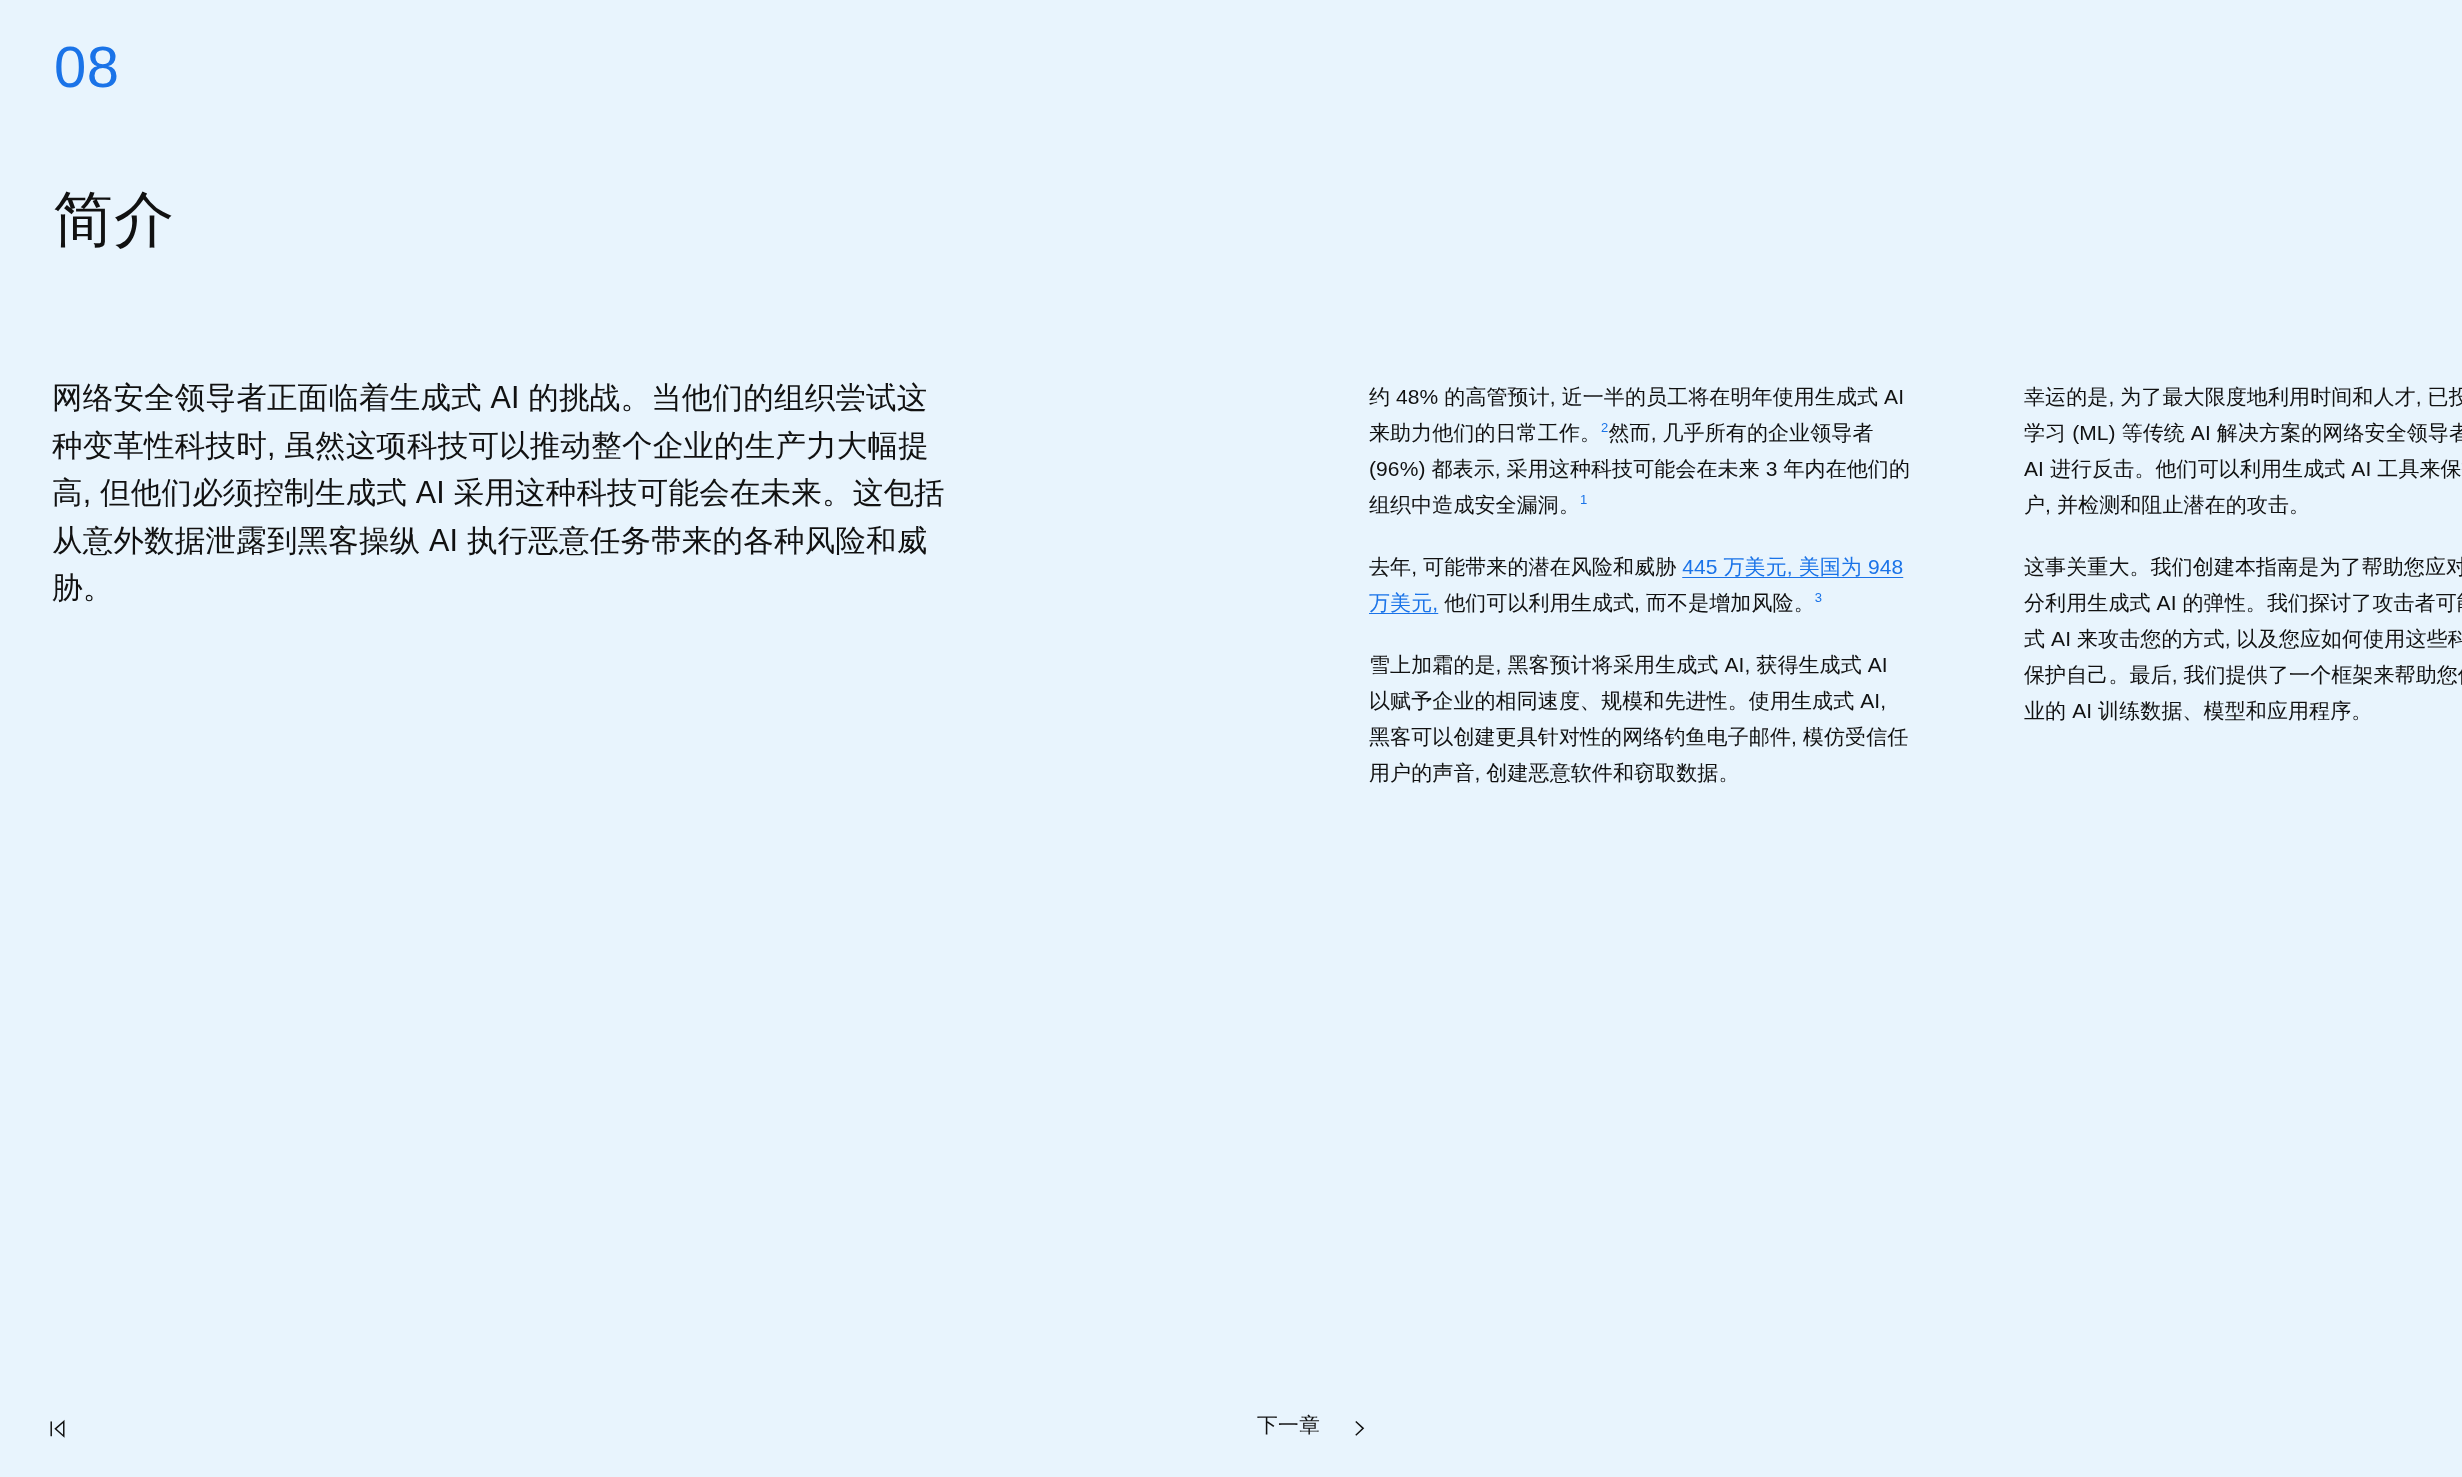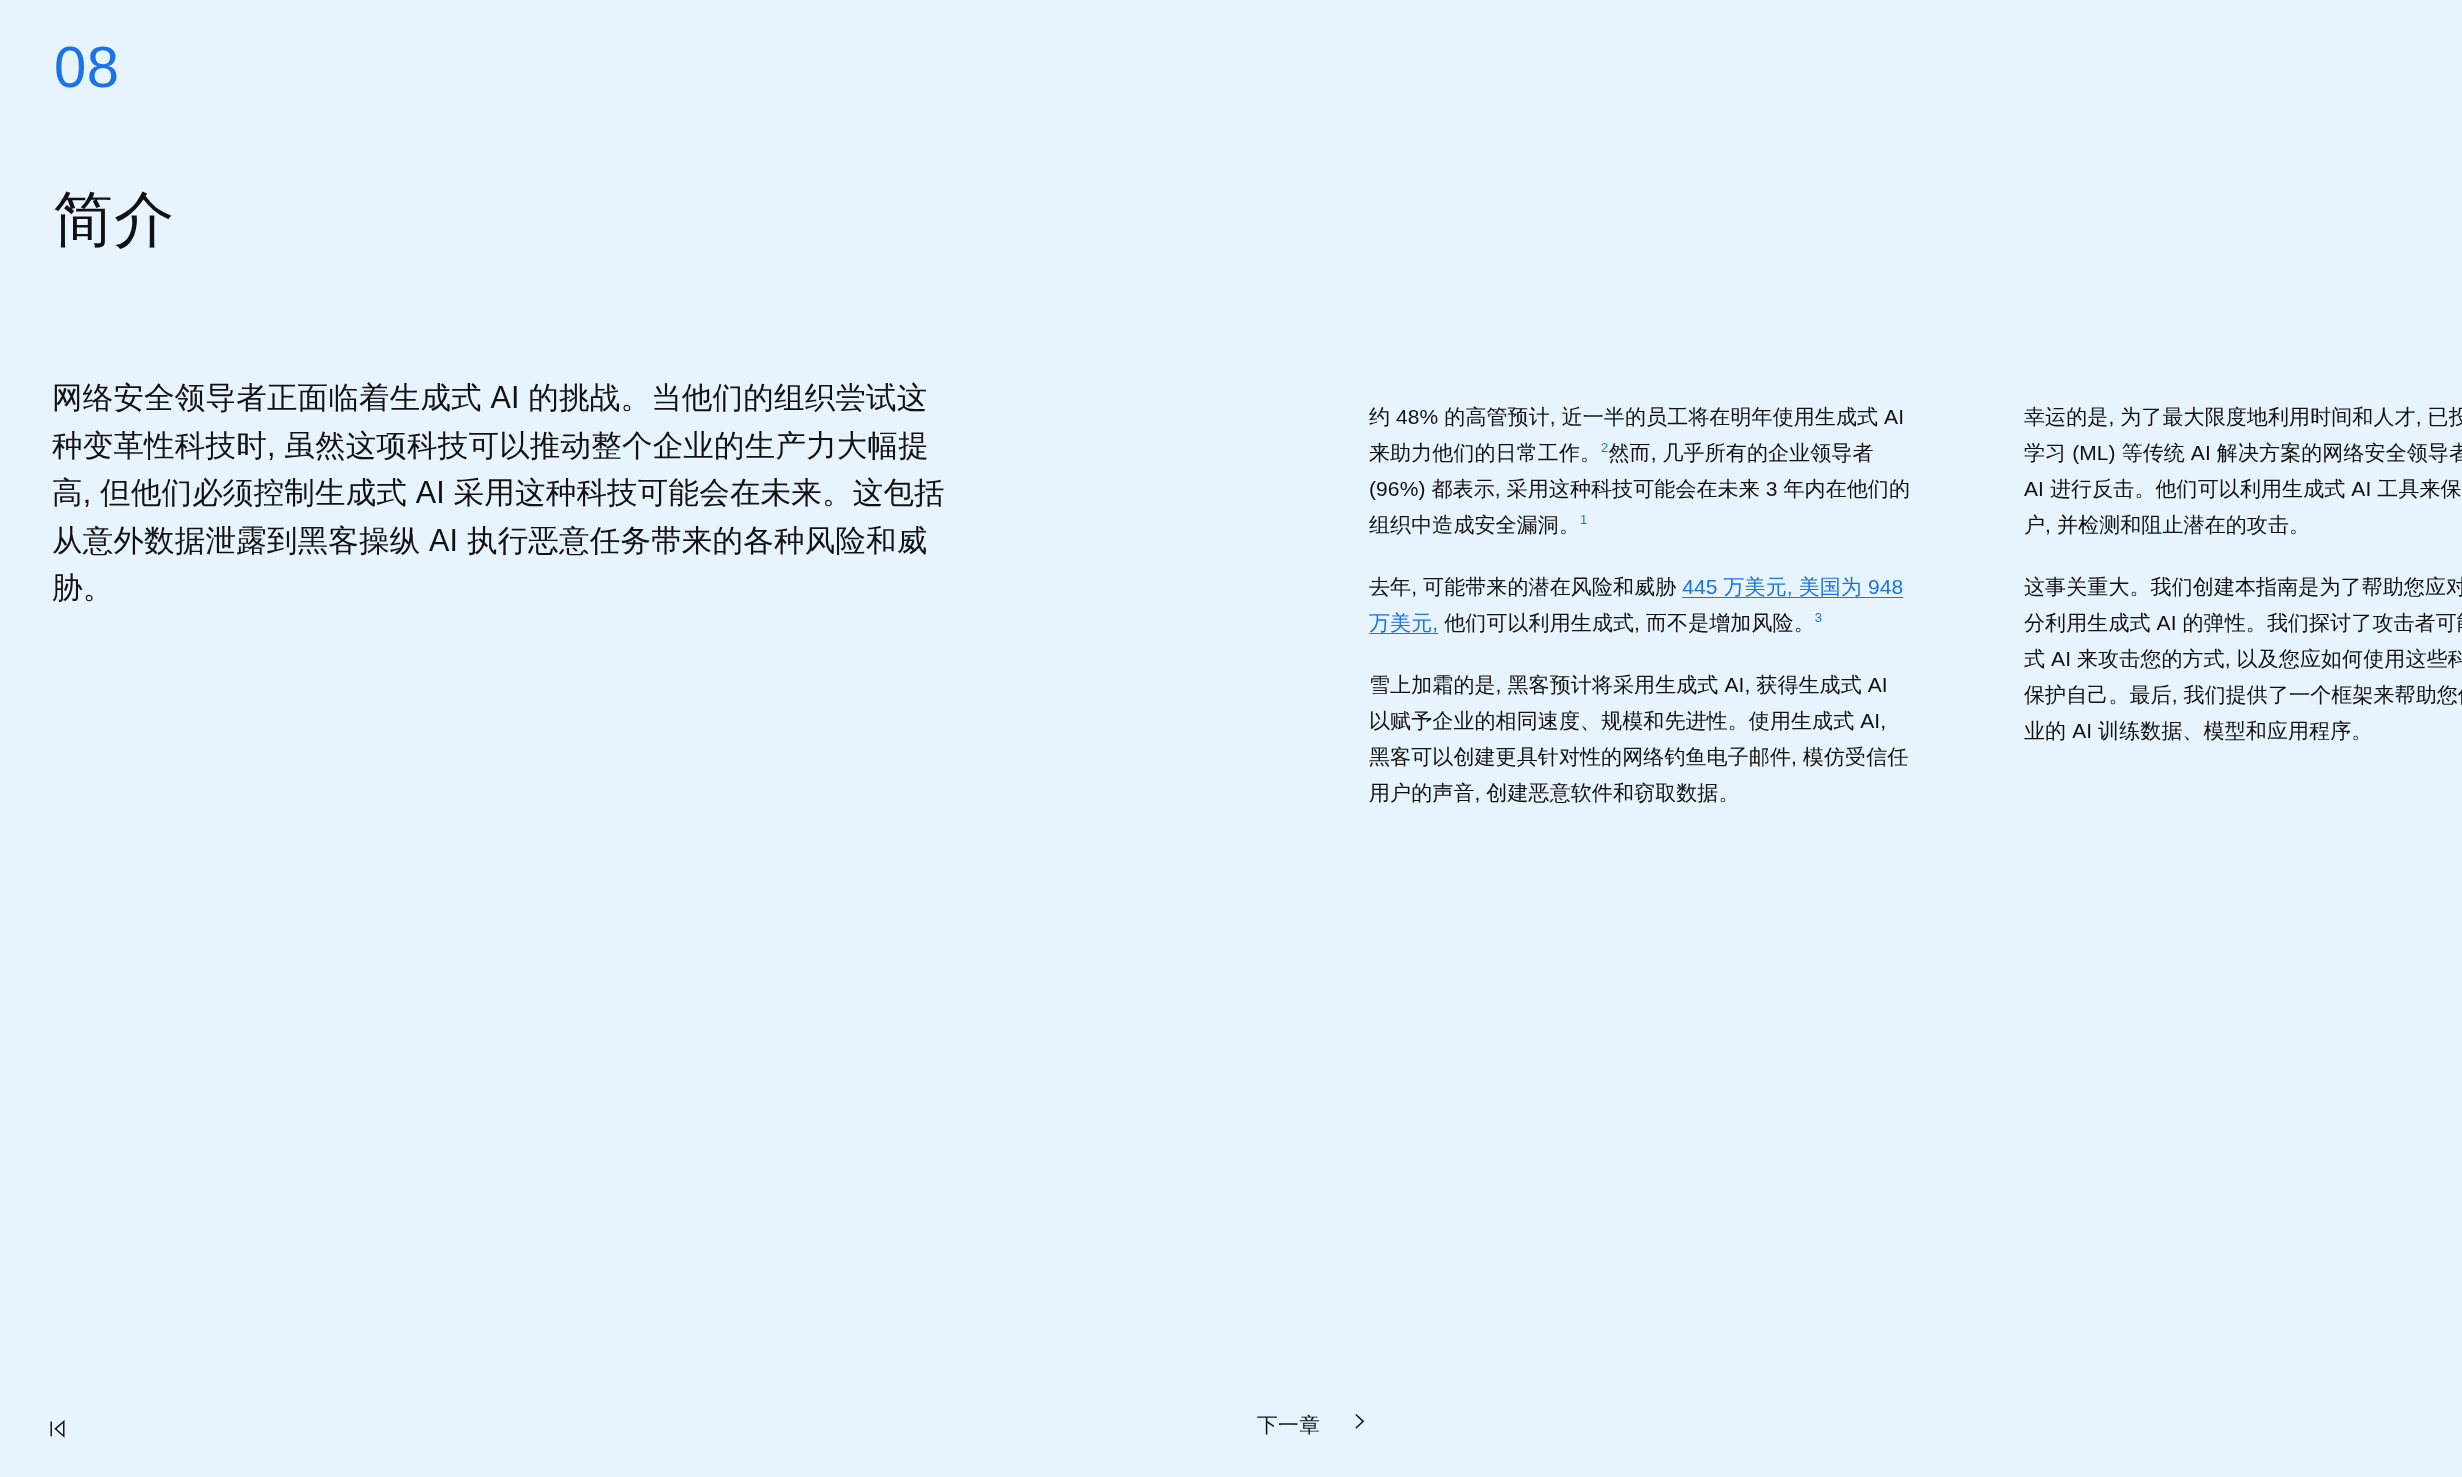--- a/index.html
+++ b/index.html
@@ -64,21 +64,20 @@
     left: 2024px;
     top: 379px;
     width: 547px;
   }
   .col-mid p, .col-right p {
     font-size: 21px;
     line-height: 1.72;
     color: #111111;
     margin-bottom: 25.6px;
     letter-spacing: 0.1px;
-    margin-top: 20px;
   }
   .col-mid p:last-child, .col-right p:last-child { margin-bottom: 0; }
 
   .link {
     color: #1a73e8;
     text-decoration: underline;
     text-underline-offset: 3.4px;
     text-decoration-thickness: 1px;
   }
   sup {
@@ -98,21 +97,21 @@
     letter-spacing: 0.5px;
     display: flex;
     align-items: center;
   }
   .footer-next {
     position: absolute;
     left: 50%;
     transform: translateX(-50%);
     bottom: 38px;
     display: flex;
-    align-items: flex-start;
+    align-items: flex-end;
     gap: 28px;
     font-size: 20.7px;
     color: #111111;
     letter-spacing: 0.5px;
   }
   .footer-next .chev {
     font-size: 19.7px;
     color: #111111;
   }
 </style>

